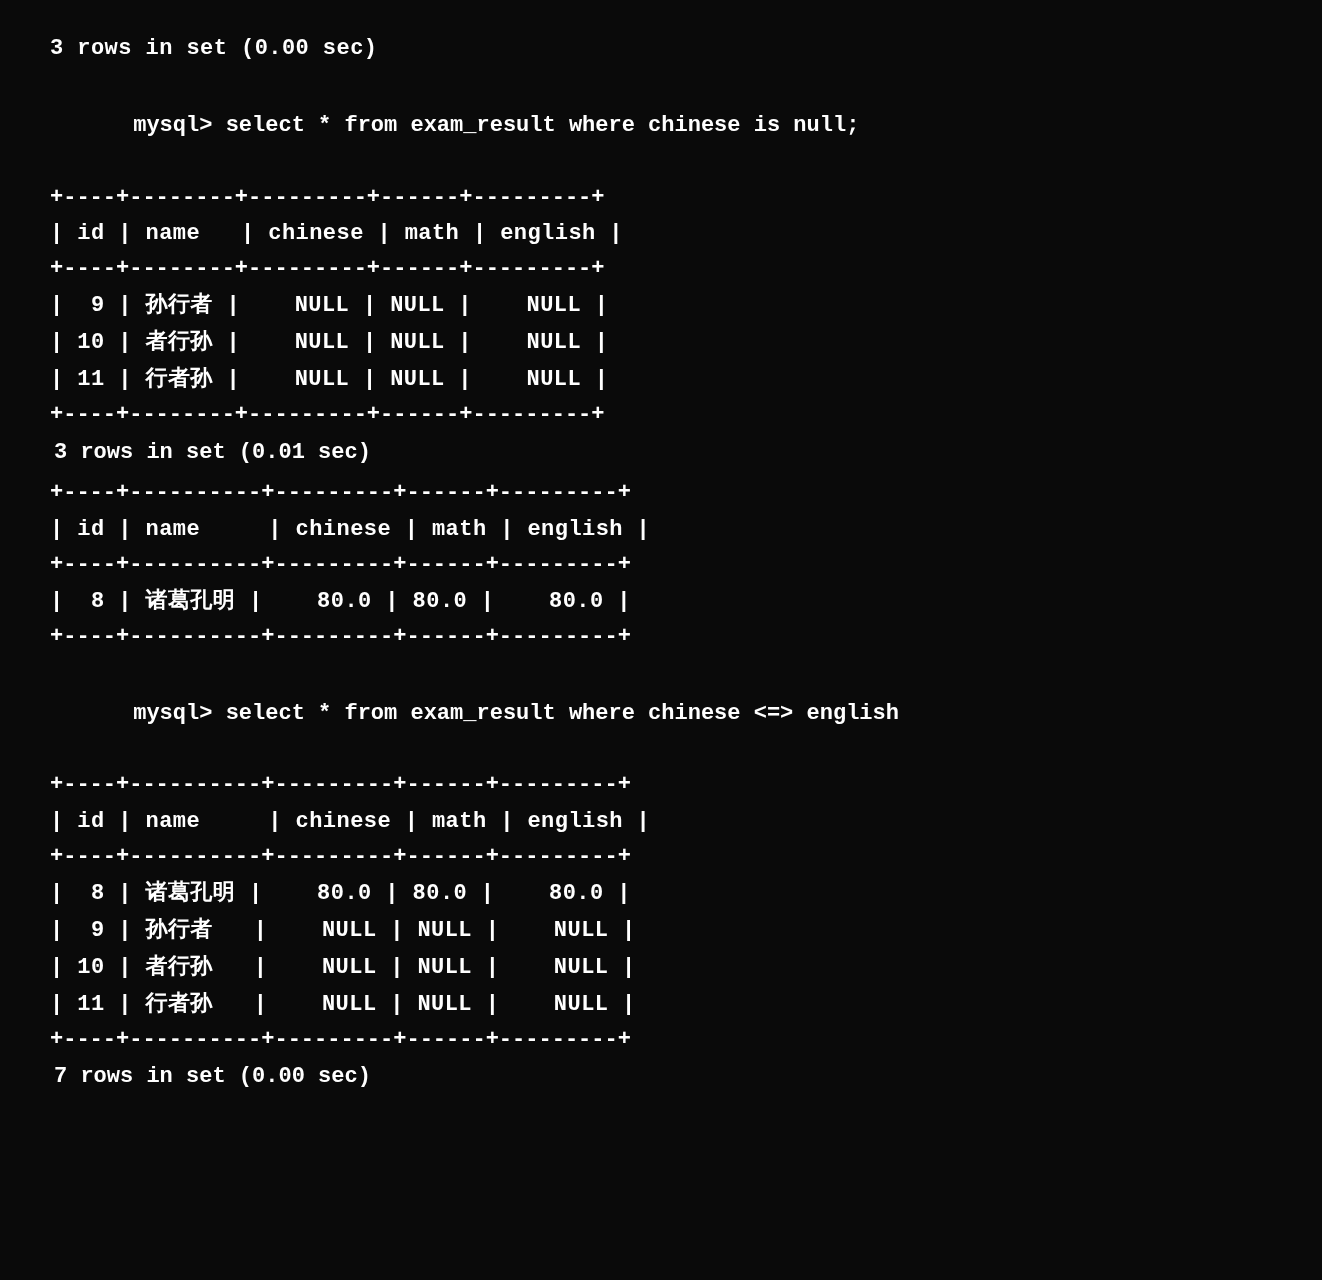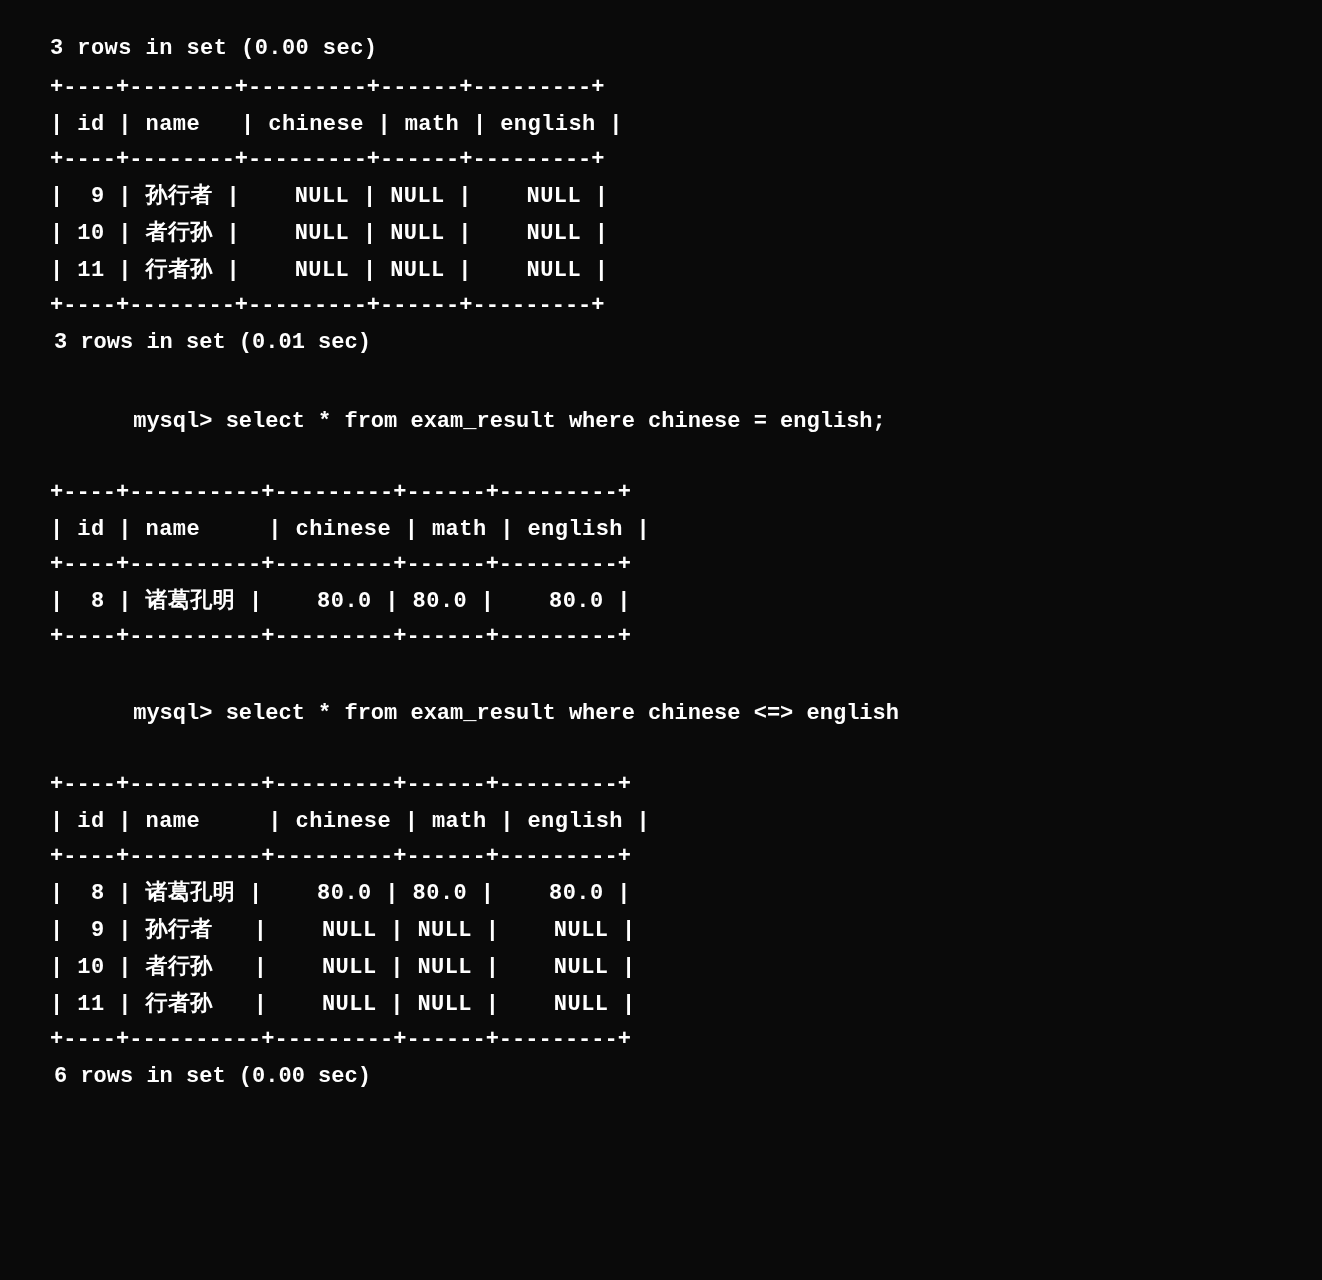--- a/index.html
+++ b/index.html
@@ -51,49 +51,49 @@
 </head>
 <body>
 
 <div>
 
   <div class="section">
     <div class="line">3 rows in set (0.00 sec)</div>
   </div>
 
   <div class="section">
+    <div class="prompt-line">
+      <span>mysql&gt; select * from exam_result where chinese is null;</span>
+    </div>
     <div class="divider-line">+----+--------+---------+------+---------+</div>
     <div class="line">| id | name   | chinese | math | english |</div>
     <div class="divider-line">+----+--------+---------+------+---------+</div>
     <div class="line">|  9 | 孙行者 |    NULL | NULL |    NULL |</div>
     <div class="line">| 10 | 者行孙 |    NULL | NULL |    NULL |</div>
     <div class="line">| 11 | 行者孙 |    NULL | NULL |    NULL |</div>
     <div class="divider-line">+----+--------+---------+------+---------+</div>
     <div class="result-line">3 rows in set (0.01 sec)</div>
   </div>
 
   <div class="section">
-    <div class="prompt-line">
-      <span>mysql&gt; select * from exam_result where chinese = english;</span>
-    </div>
     <div class="divider-line">+----+----------+---------+------+---------+</div>
     <div class="line">| id | name     | chinese | math | english |</div>
     <div class="divider-line">+----+----------+---------+------+---------+</div>
     <div class="line">|  8 | 诸葛孔明 |    80.0 | 80.0 |    80.0 |</div>
     <div class="divider-line">+----+----------+---------+------+---------+</div>
   </div>
 
   <div class="section">
     <div class="prompt-line">
       <span>mysql&gt; select * from exam_result where chinese &lt;=&gt; english</span>
     </div>
     <div class="divider-line">+----+----------+---------+------+---------+</div>
     <div class="line">| id | name     | chinese | math | english |</div>
     <div class="divider-line">+----+----------+---------+------+---------+</div>
     <div class="line">|  8 | 诸葛孔明 |    80.0 | 80.0 |    80.0 |</div>
     <div class="line">|  9 | 孙行者   |    NULL | NULL |    NULL |</div>
     <div class="line">| 10 | 者行孙   |    NULL | NULL |    NULL |</div>
     <div class="line">| 11 | 行者孙   |    NULL | NULL |    NULL |</div>
     <div class="divider-line">+----+----------+---------+------+---------+</div>
-    <div class="result-line">6 rows in set (0.00 sec)</div>
+    <div class="result-line">7 rows in set (0.00 sec)</div>
   </div>
 
 </div>
 
 </body></html>

